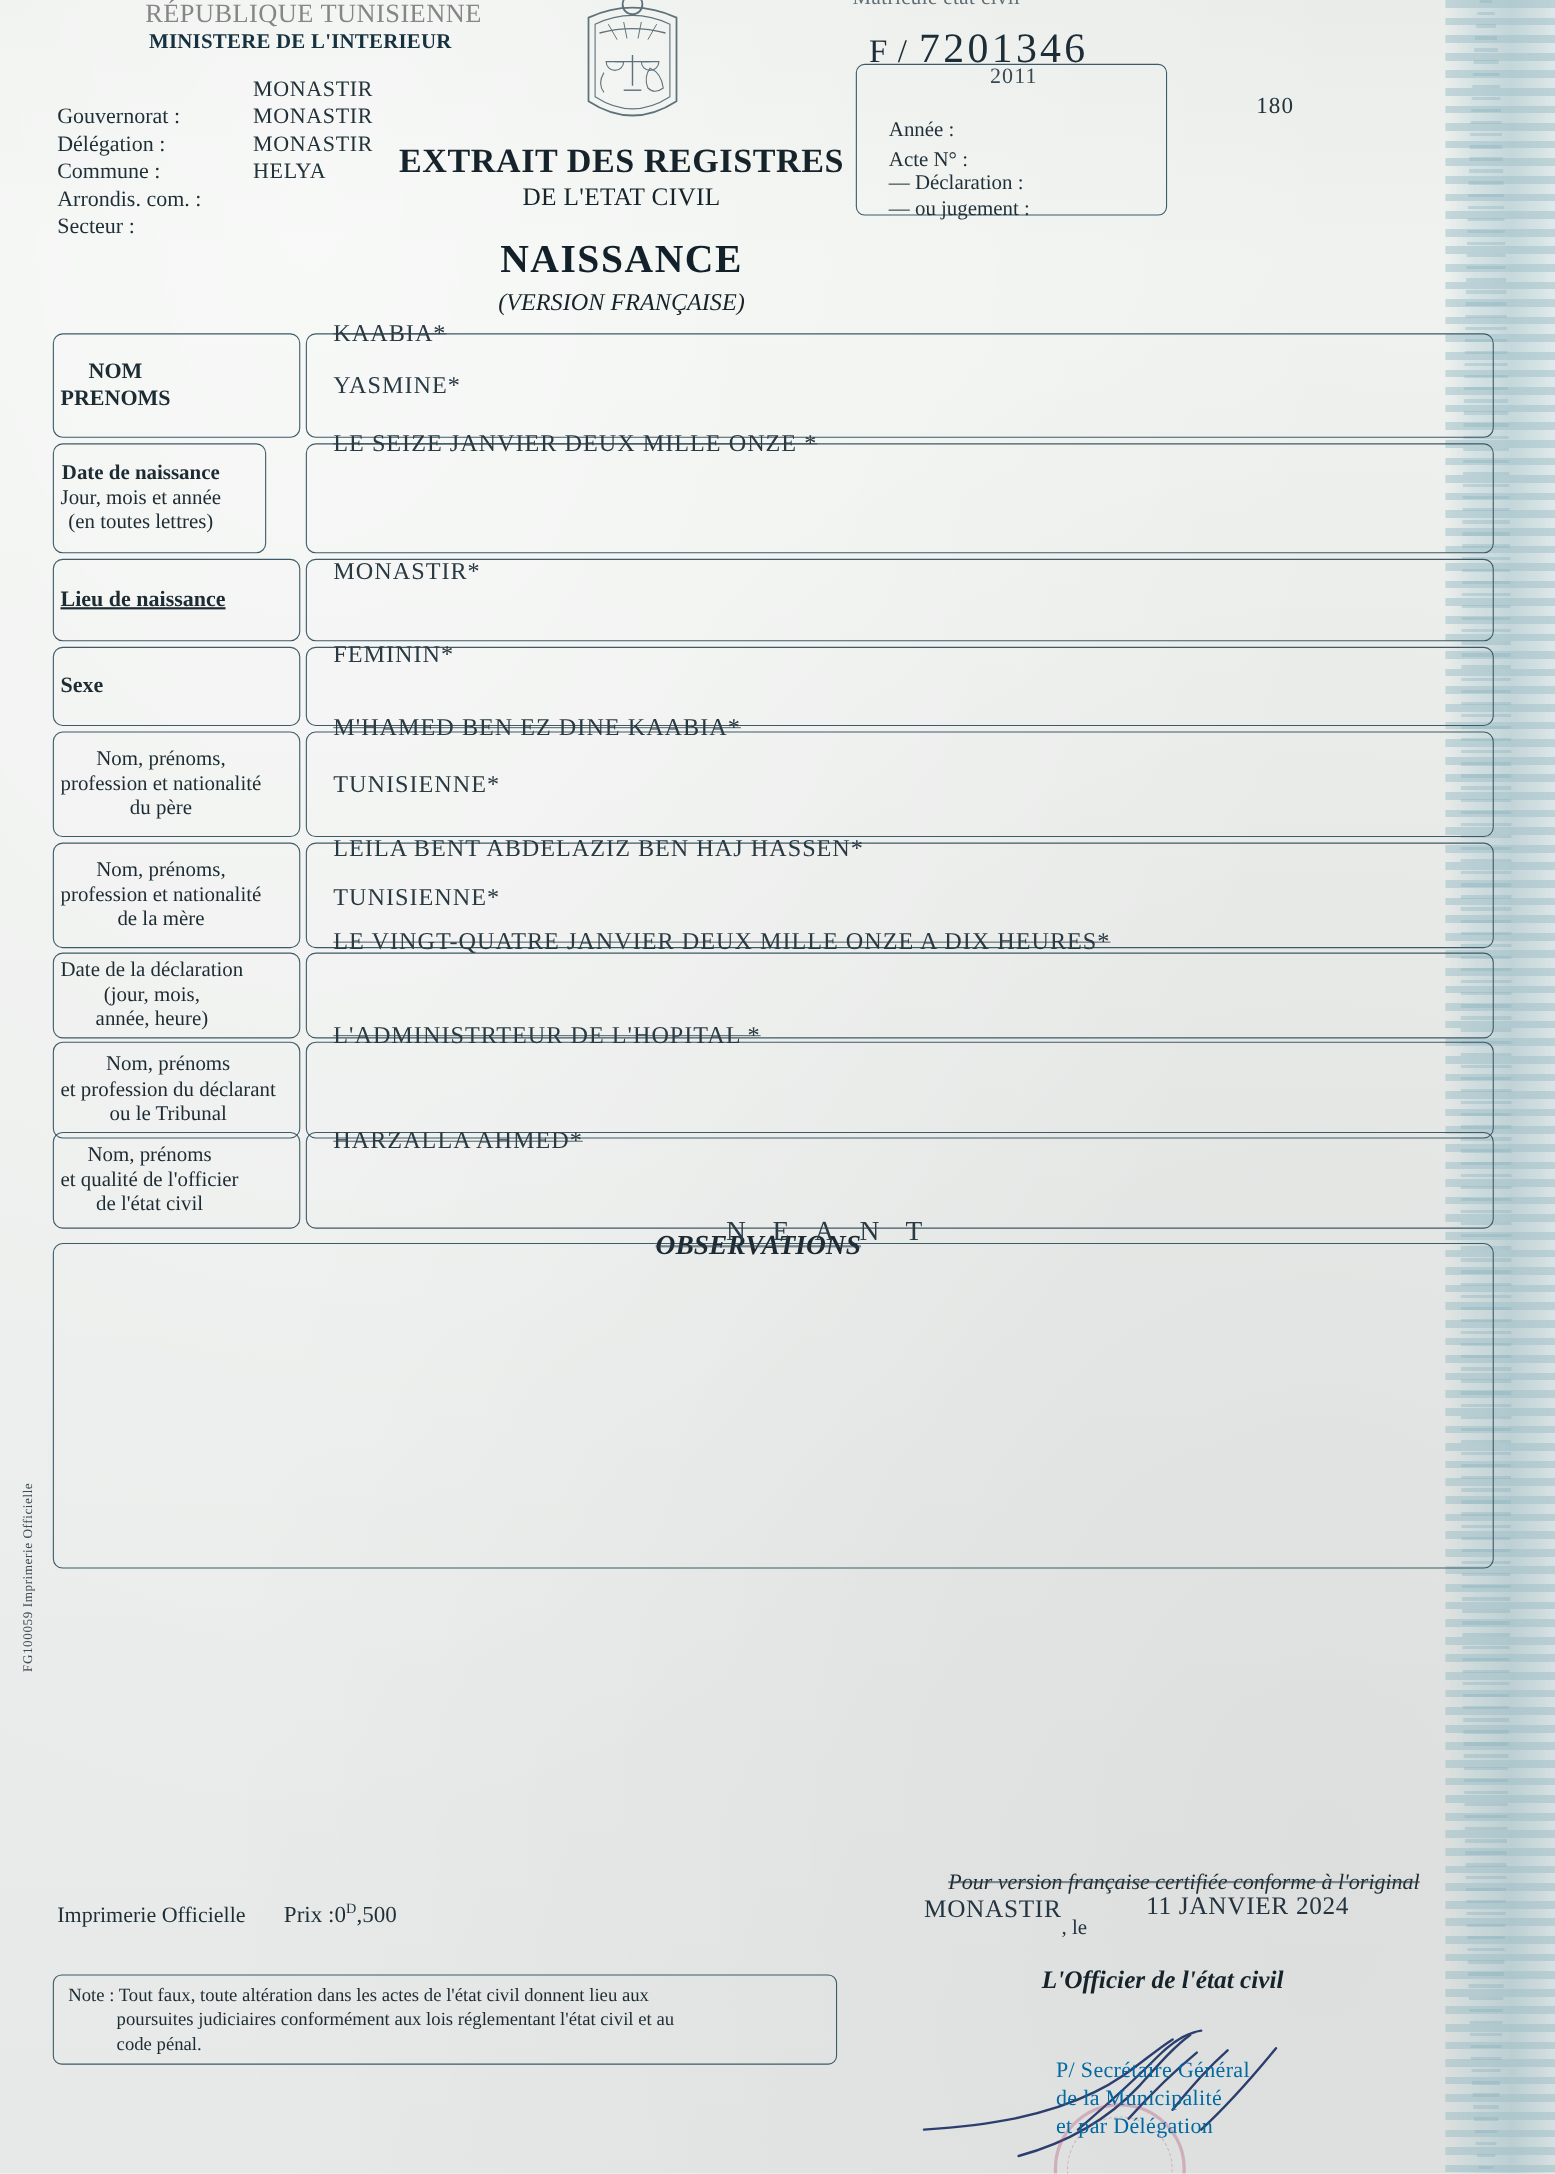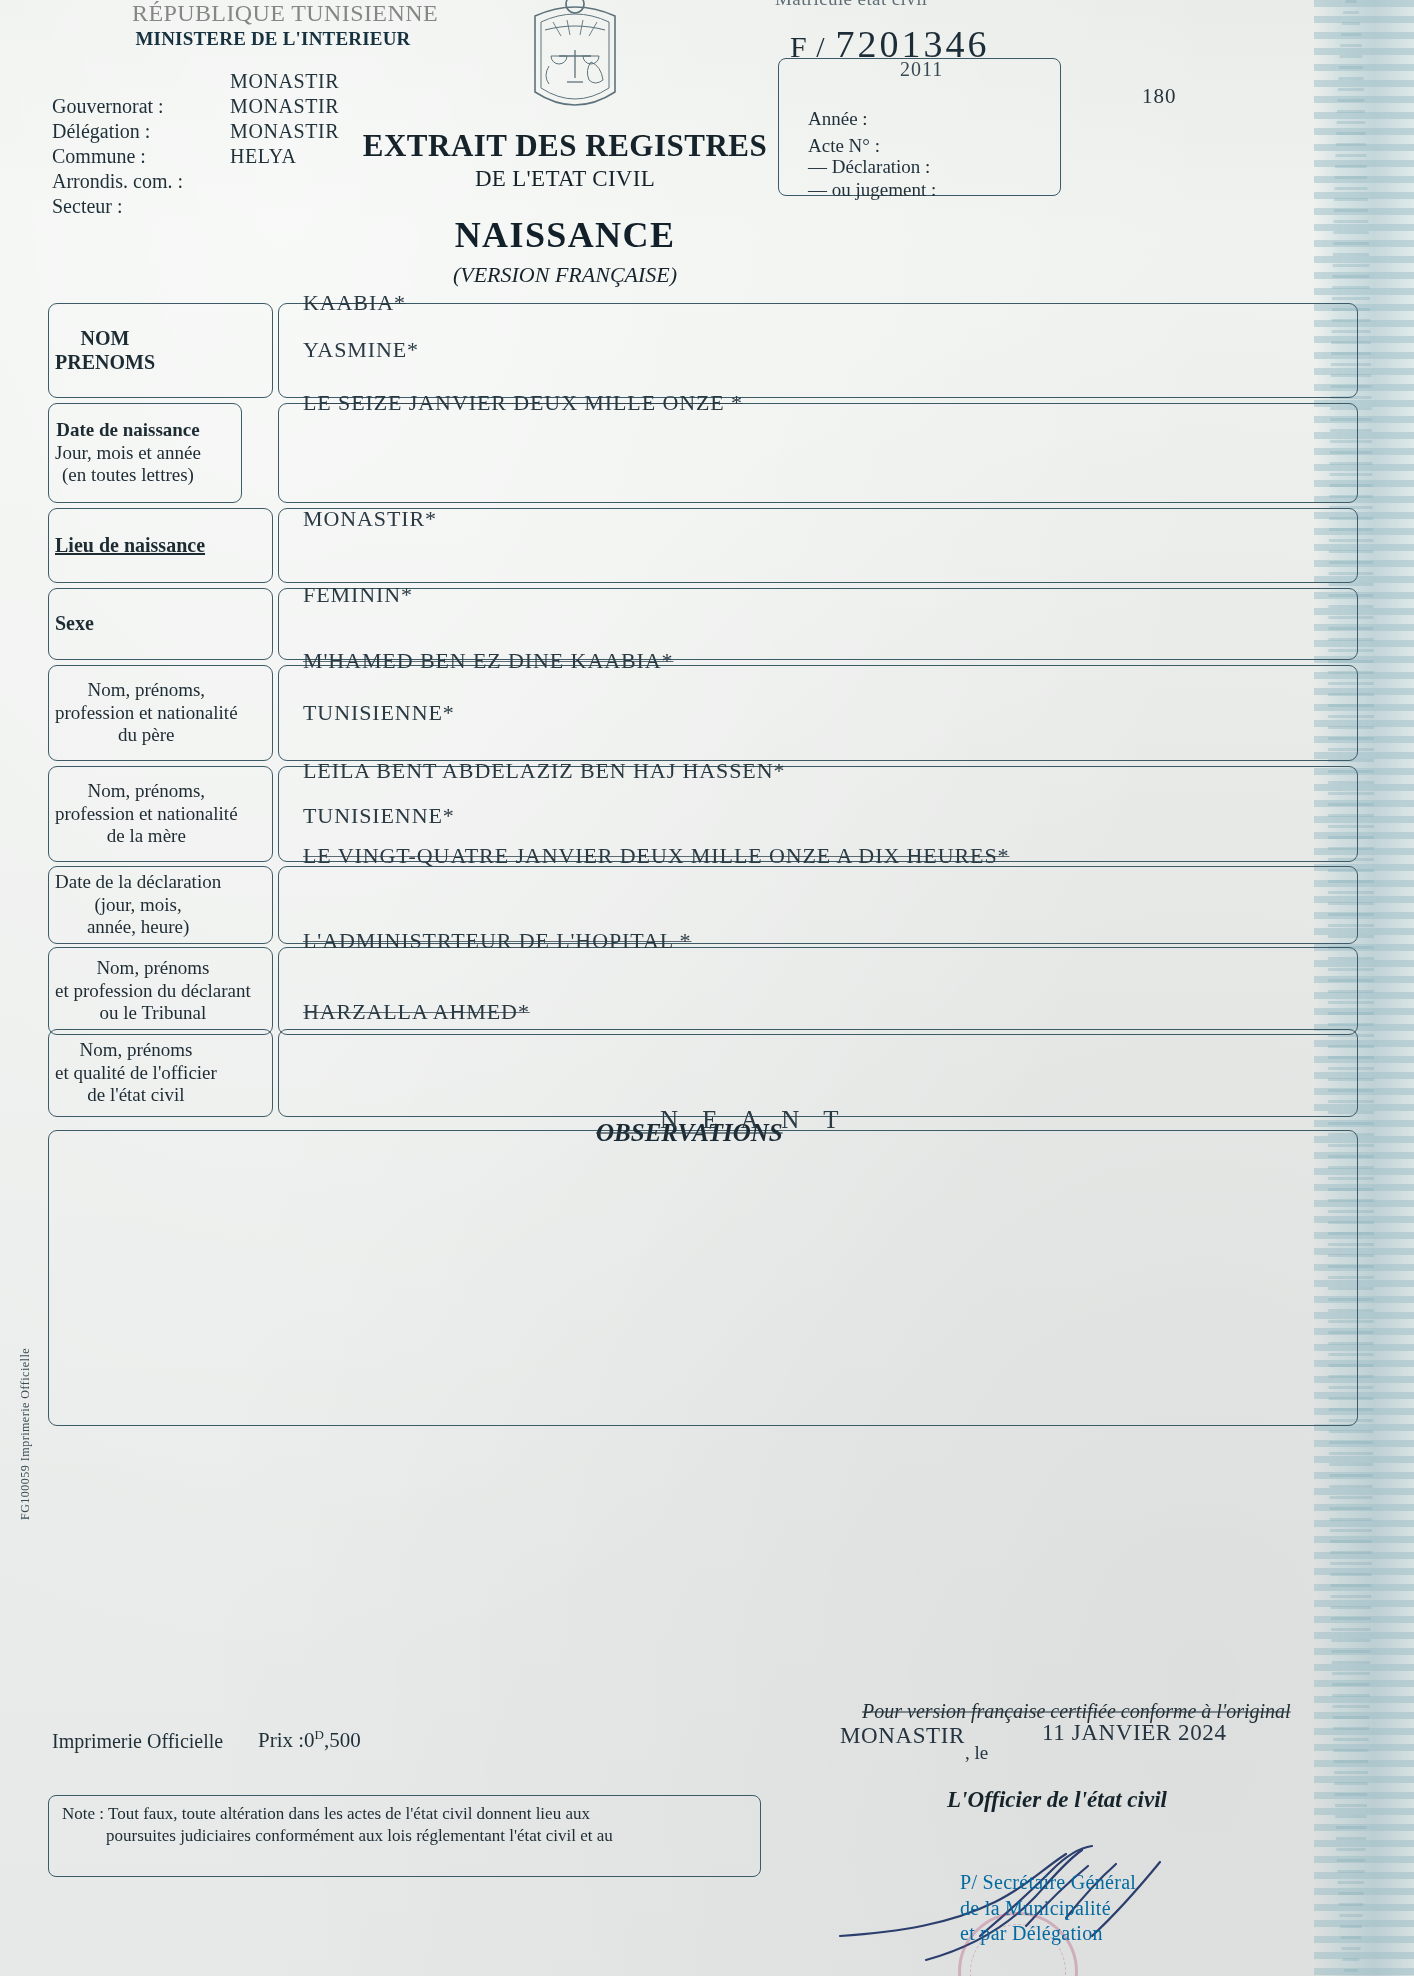--- a/index.html
+++ b/index.html
@@ -380,37 +380,38 @@
   <div class="handwrite hw-strike" style="left:303px; top:928px;">L'ADMINISTRTEUR  DE L'HOPITAL        *</div>
 
   <div class="lbl-cell lbl-n" style="left:48px; top:1029px; width:225px; height:88px;">
     <div class="inner">
       <div>Nom, prénoms</div>
       <div>et qualité de l'officier</div>
       <div>de l'état civil</div>
     </div>
   </div>
   <div class="val-cell" style="left:278px; top:1029px; width:1080px; height:88px;"></div>
-  <div class="handwrite hw-strike" style="left:303px; top:999px;font-family:Liberation Serif, serif;">HARZALLA AHMED*</div>
+  <div class="handwrite hw-strike" style="left:303px; top:1024px;font-family:Liberation Serif, serif;">HARZALLA AHMED*</div>
 
   <div class="obs-box" style="top:1130px; height:296px;"></div>
   <div class="obs-label" style="top:1119px;">OBSERVATIONS</div>
   <div class="obs-neant" style="top:1106px;">N E A N T</div>
 
   <div class="side-vertical">FG100059  Imprimerie Officielle</div>
 
   <div class="imprimerie" style="top:1730px;">Imprimerie Officielle</div>
   <div class="prix" style="top:1727px;">
     <span>Prix :0</span><sup>D</sup><span>,500</span>
   </div>
 
   <div class="note-box" style="top:1795px;"></div>
   <div class="note-text" style="top:1803px;">
     <span>Note : Tout faux, toute altération dans les actes de l'état civil donnent lieu aux</span>
     <span class="ind">poursuites judiciaires conformément aux lois réglementant l'état civil et au</span>
+    <span class="ind">code pénal.</span>
   </div>
 
   <div class="cert-line">Pour version française certifiée conforme à l'original</div>
   <div class="place-line">MONASTIR</div>
   <div class="le-line">, le</div>
   <div class="date-sign">11    JANVIER 2024</div>
   <div class="officier">L'Officier de l'état civil</div>
 
   <div class="sig-svg">
     <svg width="440" height="130" viewBox="0 0 440 130">

